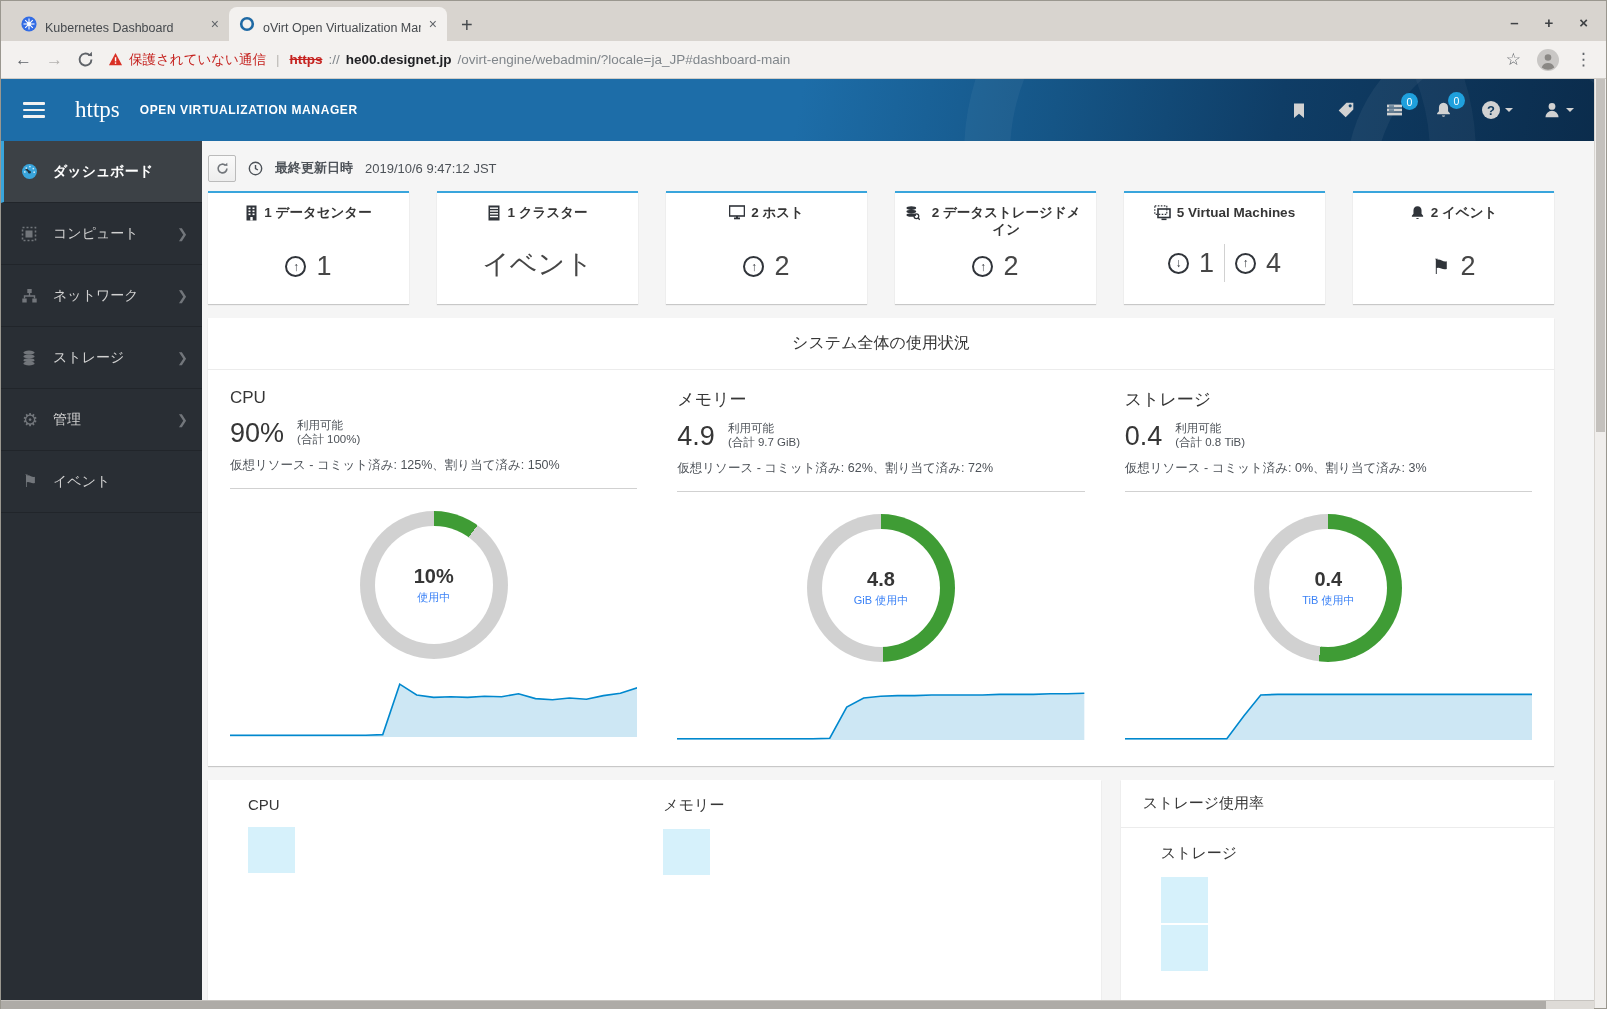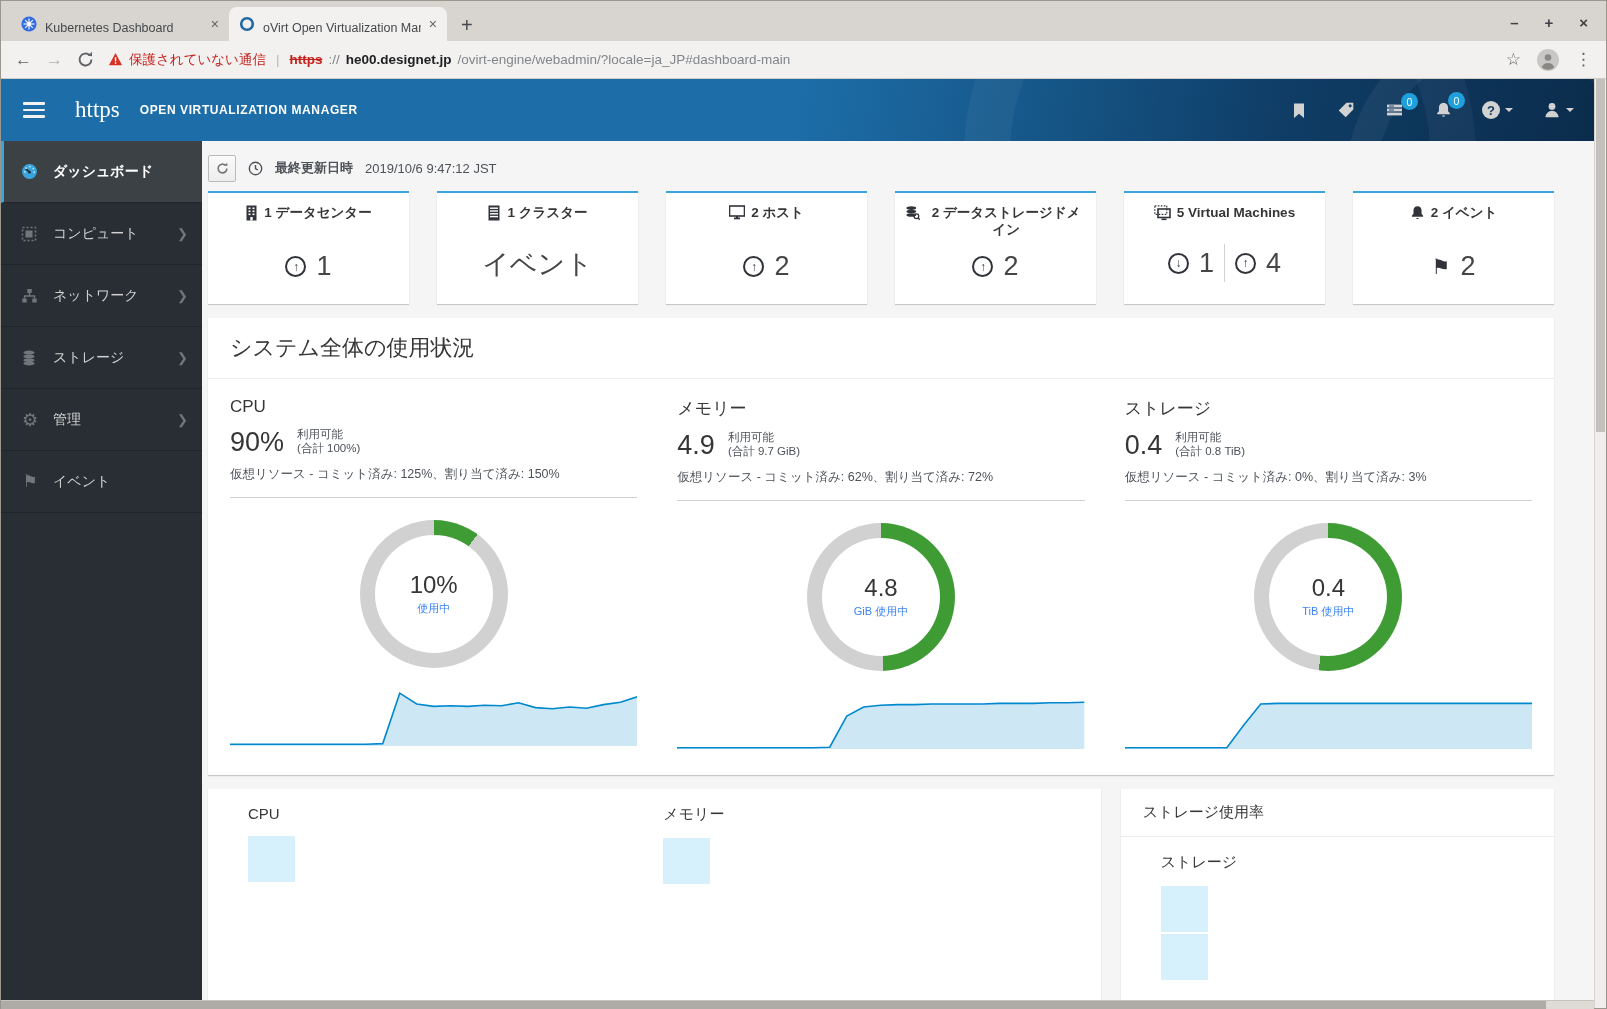--- a/index.html
+++ b/index.html
@@ -85,32 +85,32 @@
   .scard-vals { margin-top:auto; margin-bottom:10px; display:flex; align-items:center; gap:10px;
     font-size:27px; font-weight:300; color:#464646; }
   .circ { width:21px; height:21px; border:2px solid #30343a; border-radius:50%; color:#30343a;
     display:inline-flex; align-items:center; justify-content:center; font-size:12px; font-weight:bold; }
   .vdiv { width:1px; height:38px; background:#d1d1d1; }
   .flag-big { font-size:21px; color:#30343a; }
   .na-val { font-size:27px; font-weight:300; color:#464646; }
 
   
   .usage-card { background:#fff; box-shadow:0 1px 1px rgba(0,0,0,0.18); margin-top:14px; }
-  .card-hd { padding:15px 22px; font-size:22px; border-bottom:1px solid #ececec; }
+  .card-hd { padding:15px 22px; font-size:16px; border-bottom:1px solid #ececec;text-align:center; }
   .usage-cols { display:grid; grid-template-columns:repeat(3,1fr); gap:40px; padding:18px 22px 26px; }
   .ucol-title { font-size:17px; }
   .avail-row { display:flex; align-items:flex-end; gap:13px; margin-top:10px; }
   .avail-big { font-size:27px; font-weight:300; line-height:1; }
   .avail-small { font-size:11.5px; color:#4d5258; line-height:1.25; }
   .virt-line { font-size:12.5px; color:#4d5258; margin-top:10px; }
   .u-hr { border:none; border-top:1px solid #d1d1d1; margin-top:14px; }
   .donut { width:148px; height:148px; border-radius:50%; margin:22px auto 0; position:relative; }
   .donut-hole { position:absolute; inset:15px; background:#fff; border-radius:50%;
     display:flex; flex-direction:column; align-items:center; justify-content:center; }
-  .donut-big { font-size:24px; font-weight:400; }
+  .donut-big { font-size:20px; font-weight:700; }
   .donut-sub { font-size:11px; color:#3b82f6; margin-top:2px; }
   .spark { width:100%; height:60px; margin-top:18px; display:block; }
 
   
   .bottom-row { display:flex; gap:20px; margin-top:14px; }
   .bcard { background:#fff; box-shadow:0 1px 1px rgba(0,0,0,0.18); height:251px;
     display:flex; flex-direction:column; }
   .bcard.cluster { flex:2.06; }
   .bcard.storage { flex:1; }
   .bcard-hd { padding:14px 22px; font-size:15px; border-bottom:1px solid #ececec; }

